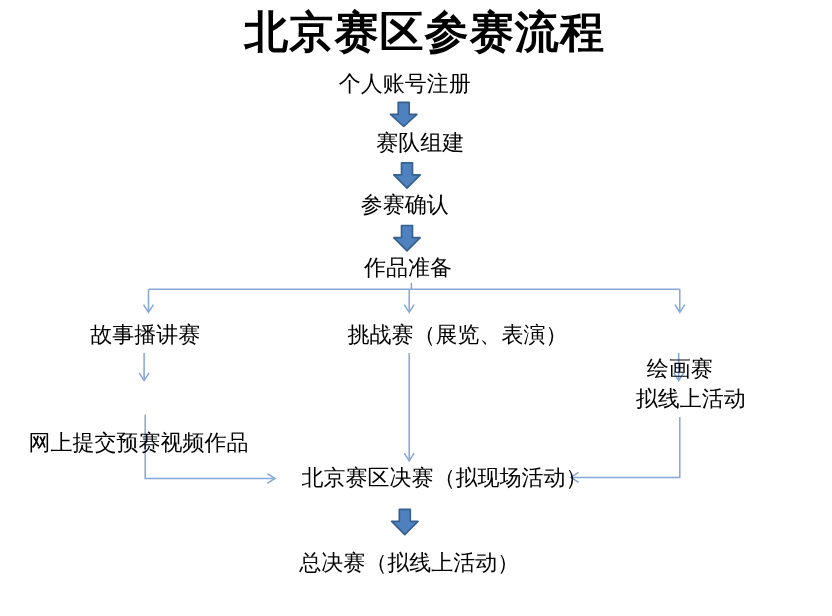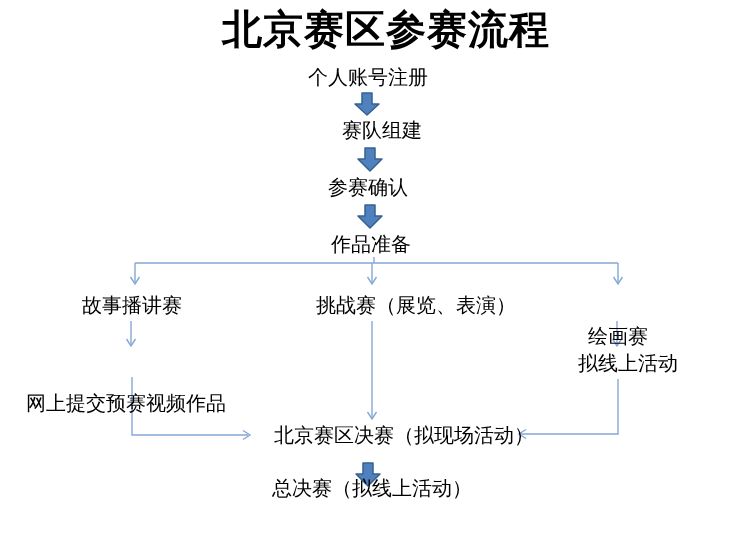--- a/index.html
+++ b/index.html
@@ -90,15 +90,15 @@
   <div class="node" style="left:371px;top:232px;">作品准备</div>
 
   <div class="node" style="left:132px;top:293px;">故事播讲赛</div>
   <div class="node" style="left:416px;top:293px;">挑战赛（展览、表演）</div>
   <div class="node" style="left:618px;top:293px;margin-top:31px;">绘画赛</div>
 
   <div class="node" style="left:126px;top:351px;margin-top:40px;">网上提交预赛视频作品</div>
   <div class="node" style="left:628px;top:351px;">拟线上活动</div>
 
   <div class="node" style="left:384px;top:423px;margin-left:20px;">北京赛区决赛（拟现场活动）</div>
-  <div class="node" style="left:372px;top:476px;">总决赛（拟线上活动）</div>
+  <div class="node" style="left:372px;top:500px;">总决赛（拟线上活动）</div>
 
 </div>
 
 </body></html>

